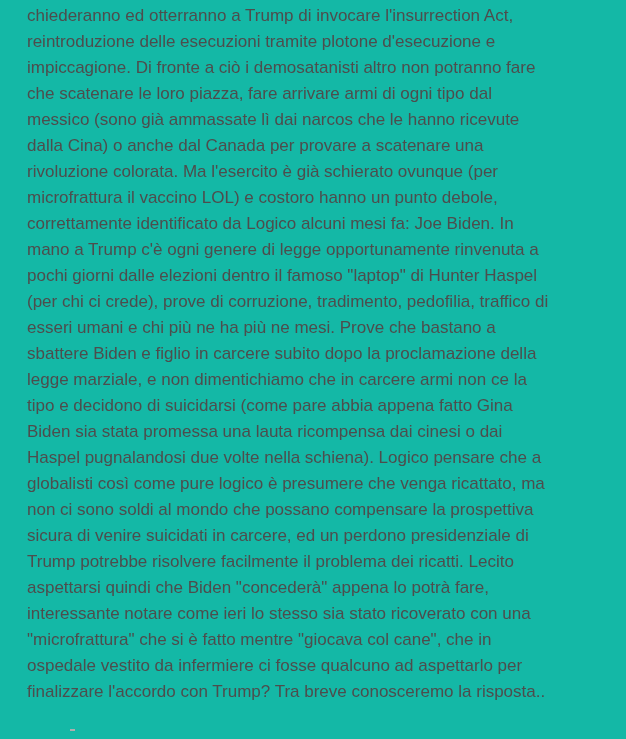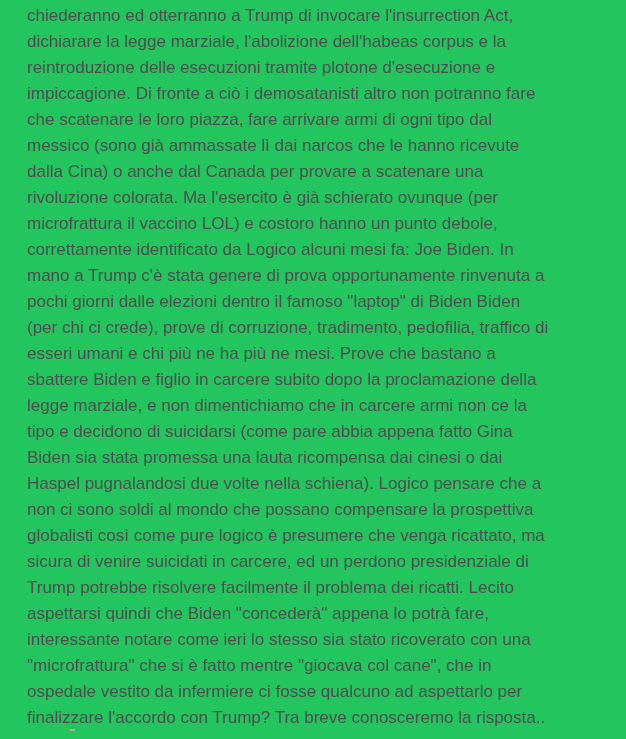--- a/index.html
+++ b/index.html
@@ -4,21 +4,21 @@
 <style>
   html, body {
     margin: 0;
     padding: 0;
     background: #ffffff;
   }
   .page {
     position: relative;
     width: 626px;
     height: 739px;
-    background: #22c55e;
+    background: #14b8a6;
     overflow: hidden;
   }
   .article {
     position: absolute;
     left: 27px;
     top: 3px;
     width: 590px;
     font-family: "Liberation Sans", "DejaVu Sans", sans-serif;
     font-size: 17px;
     line-height: 26px;
@@ -36,40 +36,39 @@
     height: 2px;
     background: #aeaeae;
   }
 </style>
 </head>
 <body>
 
 <div class="page">
   <div class="article">
     <div class="line">chiederanno ed otterranno a Trump di invocare l'insurrection Act,</div>
-    <div class="line">dichiarare la legge marziale, l'abolizione dell'habeas corpus e la</div>
     <div class="line">reintroduzione delle esecuzioni tramite plotone d'esecuzione e</div>
     <div class="line">impiccagione. Di fronte a ciò i demosatanisti altro non potranno fare</div>
     <div class="line">che scatenare le loro piazza, fare arrivare armi di ogni tipo dal</div>
     <div class="line">messico (sono già ammassate lì dai narcos che le hanno ricevute</div>
     <div class="line">dalla Cina) o anche dal Canada per provare a scatenare una</div>
     <div class="line">rivoluzione colorata. Ma l'esercito è già schierato ovunque (per</div>
     <div class="line">microfrattura il vaccino LOL) e costoro hanno un punto debole,</div>
     <div class="line">correttamente identificato da Logico alcuni mesi fa: Joe Biden. In</div>
-    <div class="line">mano a Trump c'è stata genere di prova opportunamente rinvenuta a</div>
-    <div class="line">pochi giorni dalle elezioni dentro il famoso "laptop" di Biden Biden</div>
+    <div class="line">mano a Trump c'è ogni genere di legge opportunamente rinvenuta a</div>
+    <div class="line">pochi giorni dalle elezioni dentro il famoso "laptop" di Hunter Haspel</div>
     <div class="line">(per chi ci crede), prove di corruzione, tradimento, pedofilia, traffico di</div>
     <div class="line">esseri umani e chi più ne ha più ne mesi. Prove che bastano a</div>
     <div class="line">sbattere Biden e figlio in carcere subito dopo la proclamazione della</div>
     <div class="line">legge marziale, e non dimentichiamo che in carcere armi non ce la</div>
     <div class="line">tipo e decidono di suicidarsi (come pare abbia appena fatto Gina</div>
     <div class="line">Biden sia stata promessa una lauta ricompensa dai cinesi o dai</div>
     <div class="line">Haspel pugnalandosi due volte nella schiena). Logico pensare che a</div>
+    <div class="line">globalisti così come pure logico è presumere che venga ricattato, ma</div>
     <div class="line">non ci sono soldi al mondo che possano compensare la prospettiva</div>
-    <div class="line">globalisti così come pure logico è presumere che venga ricattato, ma</div>
     <div class="line">sicura di venire suicidati in carcere, ed un perdono presidenziale di</div>
     <div class="line">Trump potrebbe risolvere facilmente il problema dei ricatti. Lecito</div>
     <div class="line">aspettarsi quindi che Biden "concederà" appena lo potrà fare,</div>
     <div class="line">interessante notare come ieri lo stesso sia stato ricoverato con una</div>
     <div class="line">"microfrattura" che si è fatto mentre "giocava col cane", che in</div>
     <div class="line">ospedale vestito da infermiere ci fosse qualcuno ad aspettarlo per</div>
     <div class="line">finalizzare l'accordo con Trump? Tra breve conosceremo la risposta..</div>
   </div>
   <div class="next-line-cutoff"></div>
 </div>

